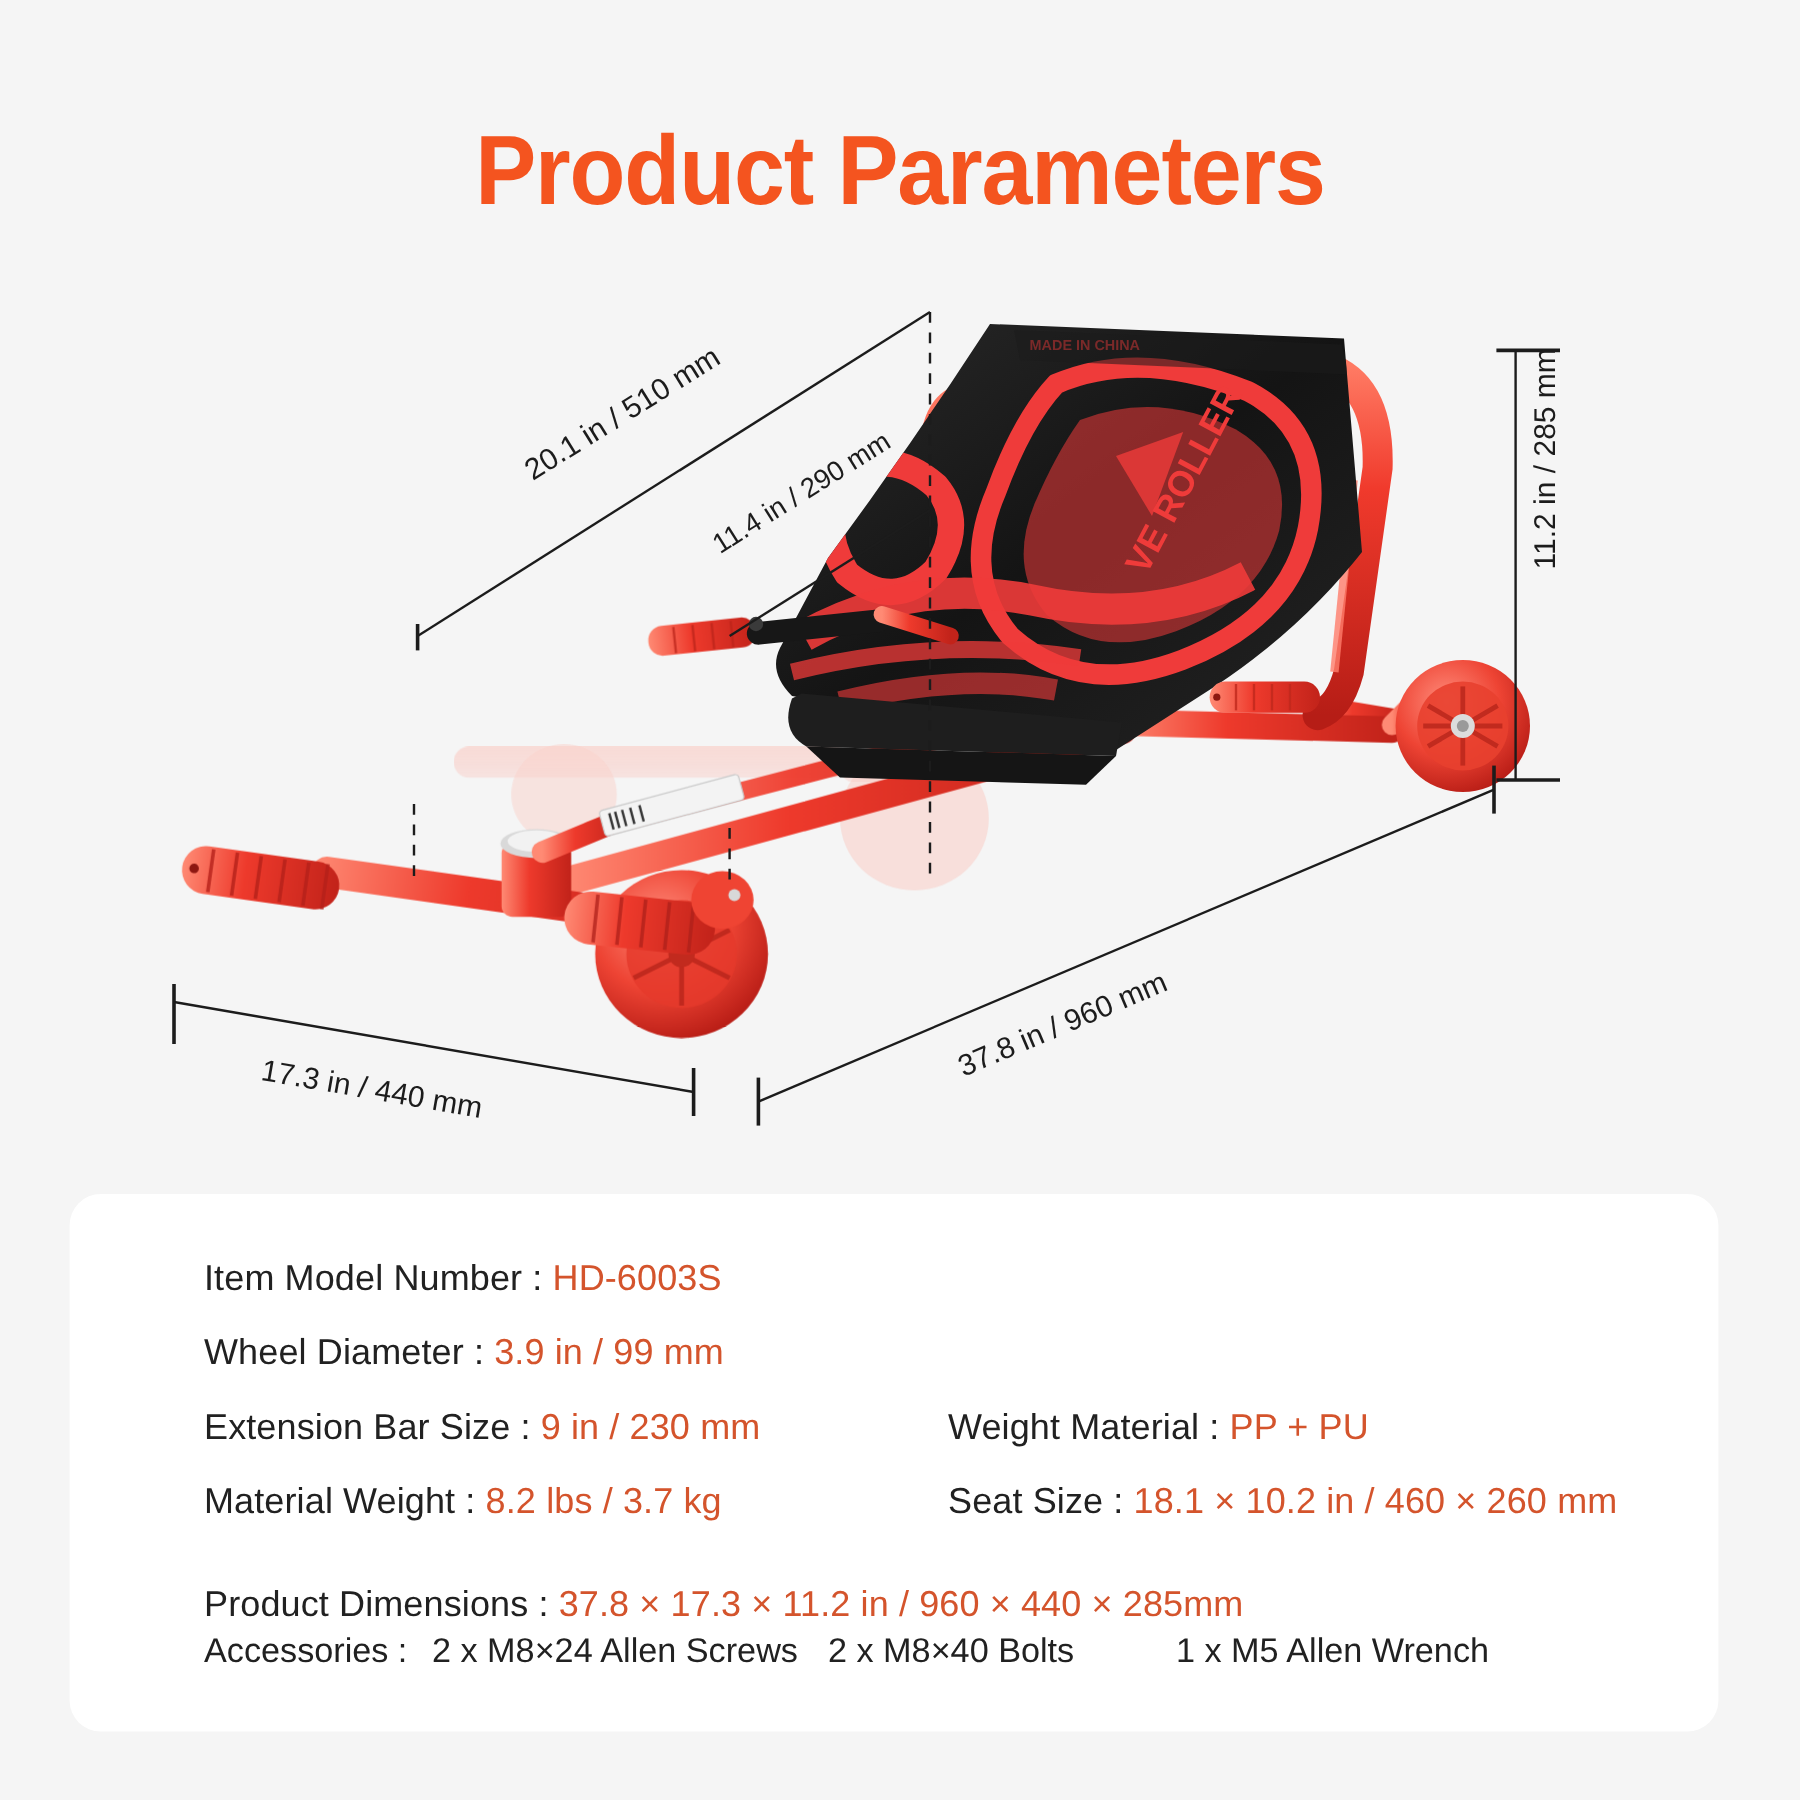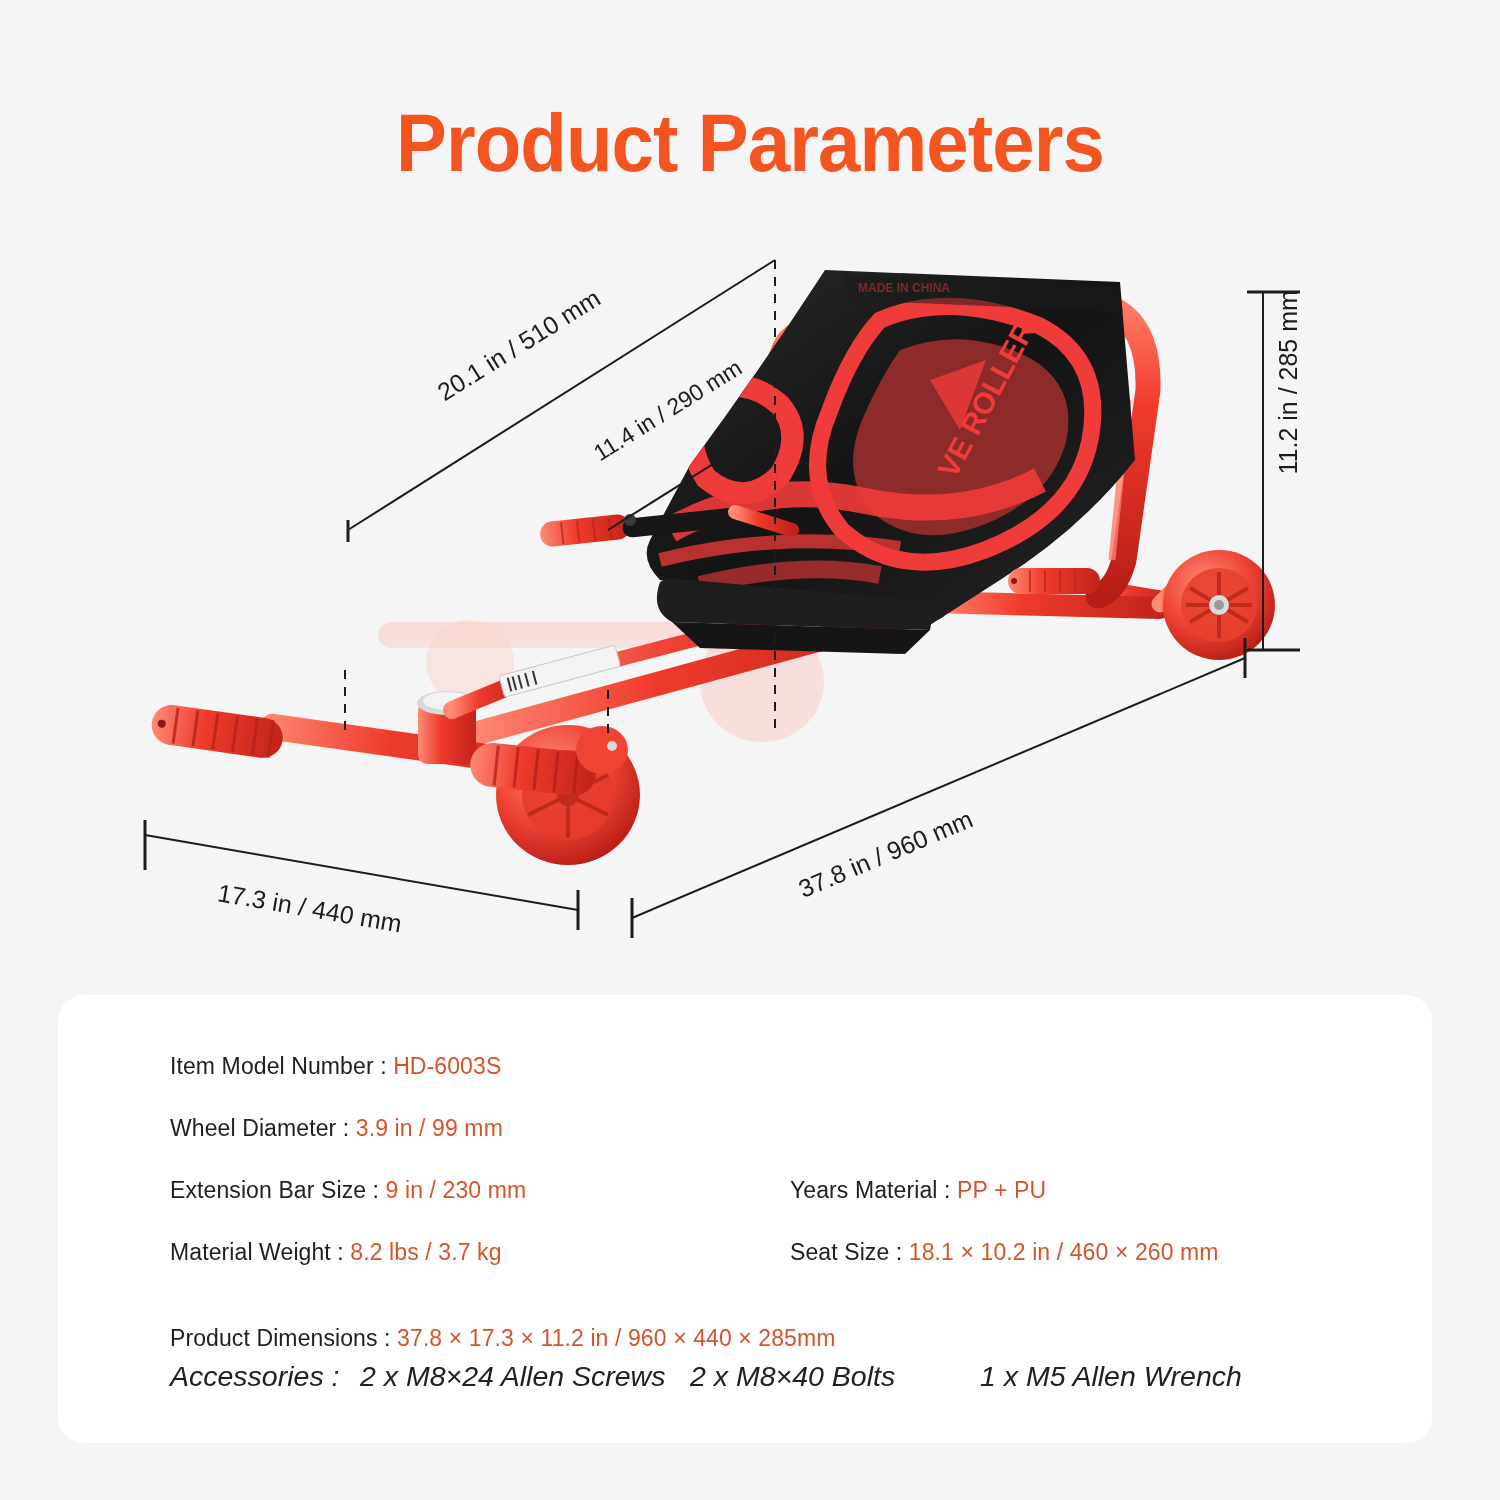--- a/index.html
+++ b/index.html
@@ -36,25 +36,25 @@
   
   .card{
     position:absolute;left:58px;top:995px;
     width:1374px;height:448px;
     background:#ffffff;border-radius:26px;
   }
   .specs{
     position:absolute;left:112px;top:40px;width:1200px;
   }
   .specrow{display:flex;height:62px;align-items:center;}
-  .cell{font-size:23px;color:#212121;white-space:nowrap;letter-spacing:.1px;}
+  .cell{font-size:30px;color:#212121;white-space:nowrap;letter-spacing:.1px;}
   .cell.left{width:620px;}
   .val{color:#d4542c;}
   .wide{width:100%;margin-top:48px;}
-  .acc{display:flex;font-size:28.5px;color:#212121;font-style:italic;}
+  .acc{display:flex;font-size:28.5px;color:#212121;}
   .acc .lbl{width:190px;white-space:nowrap;}
   .acc .it{white-space:nowrap;}
   .acc .it1{width:330px;}
   .acc .it2{width:290px;}
 </style>
 </head>
 <body>
 
 <div class="page">
 
@@ -270,21 +270,21 @@
       <div class="specrow">
         <div class="cell left"><span>Item Model Number : </span><span class="val">HD-6003S</span></div>
       </div>
 
       <div class="specrow">
         <div class="cell"><span>Wheel Diameter : </span><span class="val">3.9 in / 99 mm</span></div>
       </div>
 
       <div class="specrow">
         <div class="cell left"><span>Extension Bar Size : </span><span class="val">9 in / 230 mm</span></div>
-        <div class="cell"><span>Years Material : </span><span class="val">PP + PU</span></div>
+        <div class="cell"><span>Weight Material : </span><span class="val">PP + PU</span></div>
       </div>
 
 
       <div class="specrow">
         <div class="cell left"><span>Material Weight : </span><span class="val">8.2 lbs / 3.7 kg</span></div>
         <div class="cell"><span>Seat Size : </span><span class="val">18.1 × 10.2 in / 460 × 260 mm</span></div>
       </div>
 
       <div class="specrow">
         <div class="cell wide"><span>Product Dimensions : </span><span class="val">37.8 × 17.3 × 11.2 in / 960 × 440 × 285mm</span></div>

